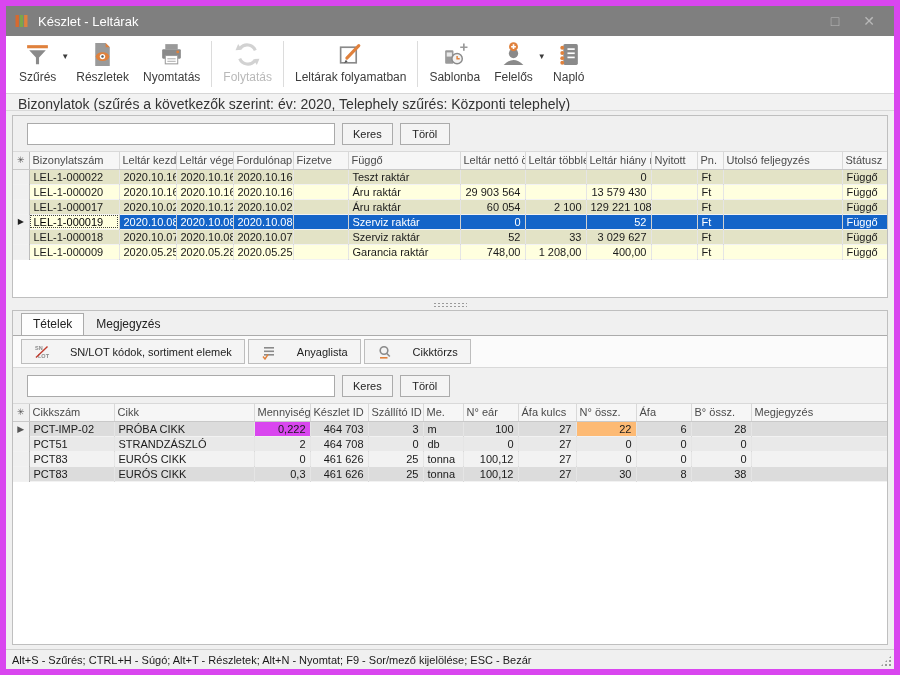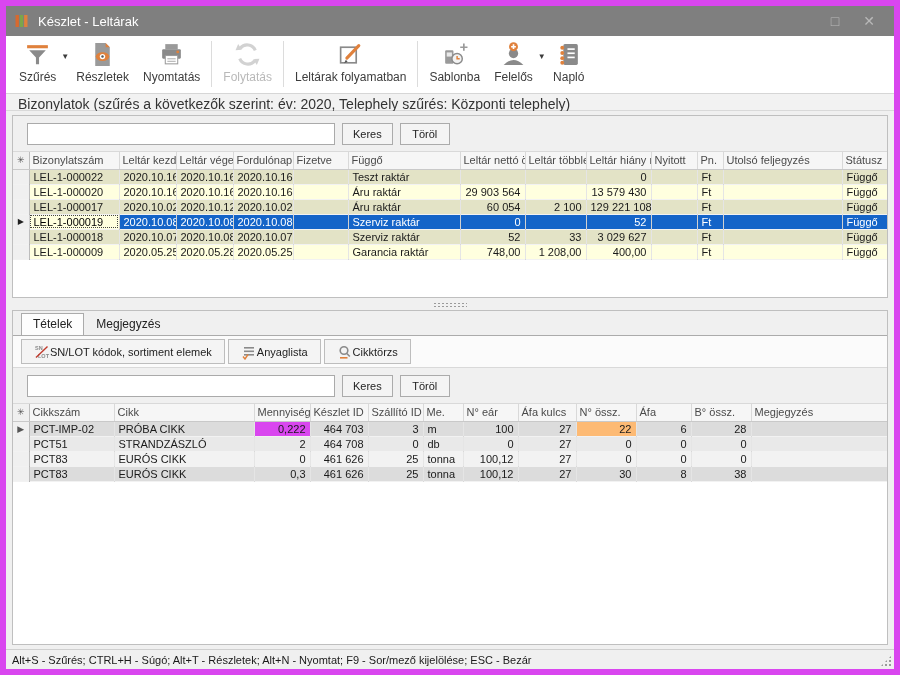--- a/index.html
+++ b/index.html
@@ -47,21 +47,21 @@
   .al-r { text-align:right; }
 
   .splitter { height:12px; display:flex; align-items:center; justify-content:center; flex:0 0 auto; }
   .splitgrip { width:34px; height:5px; background-image:radial-gradient(#9a9a9a 1px, transparent 1.2px); background-size:4px 3px; }
 
   
   .tabsrow { display:flex; align-items:flex-end; height:24px; padding-left:8px; background:#f0f0f0; flex:0 0 auto; }
   .tab { font-size:12px; color:#222; padding:3px 11px 4px 11px; border:1px solid transparent; margin-bottom:-1px; }
   .tab.active { background:#fdfdfd; border:1px solid #ababab; border-bottom:1px solid #fdfdfd; }
   .btnstrip { display:flex; gap:3px; padding:3px 0 3px 8px; background:#fbfbfb; border-top:1px solid #ababab; border-bottom:1px solid #d9d9d9; flex:0 0 auto; }
-  .stripbtn { display:flex; align-items:center; justify-content:center; gap:0; background:#f4f4f4; border:1px solid #bdbdbd; font-size:11px; color:#222; height:25px; padding:0 12px; }
+  .stripbtn { display:flex; align-items:center; justify-content:center; gap:20px; background:#f4f4f4; border:1px solid #bdbdbd; font-size:11px; color:#222; height:25px; padding:0 12px; }
   .stripbtn .sic { width:16px; height:16px; }
 
   
   .statusbar { height:20px; background:#f0f0f0; border-top:1px solid #cfcfcf; font-size:11px; color:#1a1a1a; display:flex; align-items:center; padding-left:6px; flex:0 0 auto; position:relative; }
   .grip { position:absolute; right:2px; bottom:2px; width:12px; height:12px; background-image:radial-gradient(#9a9a9a 1px, transparent 1.2px); background-size:4px 4px; clip-path:polygon(100% 0, 100% 100%, 0 100%); }
 </style>
 </head>
 <body>
 
 <div class="window">

